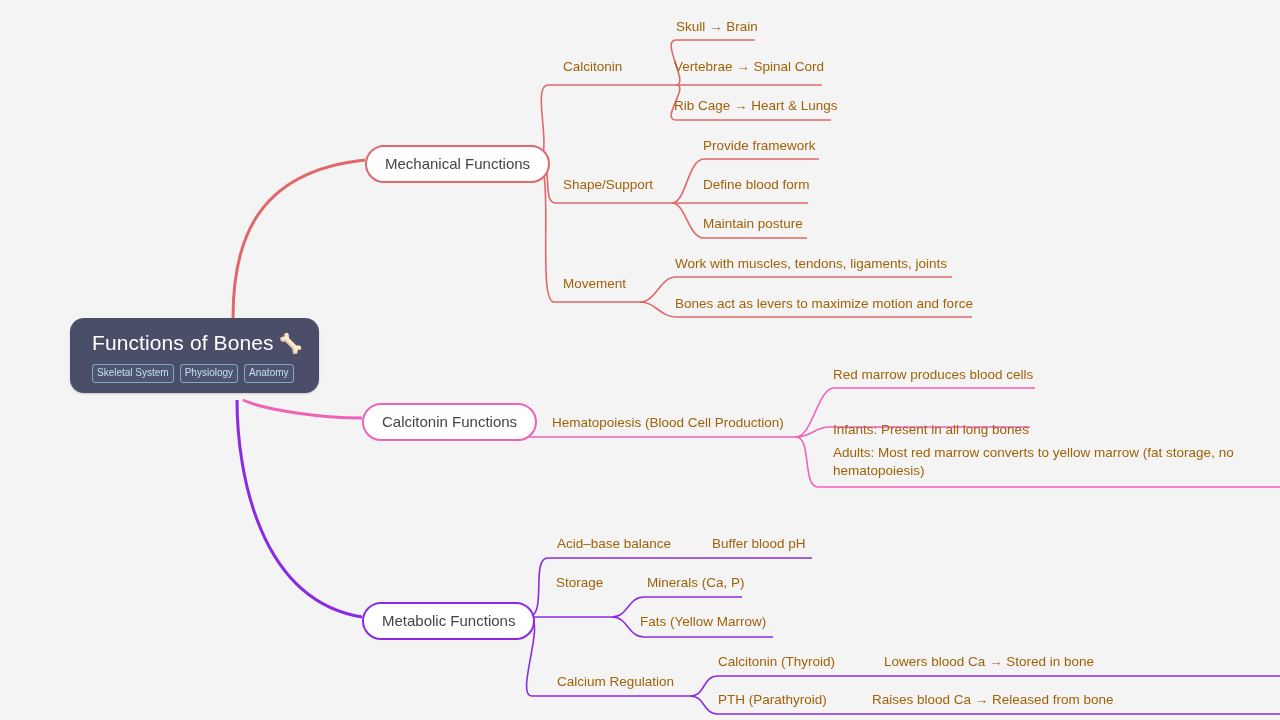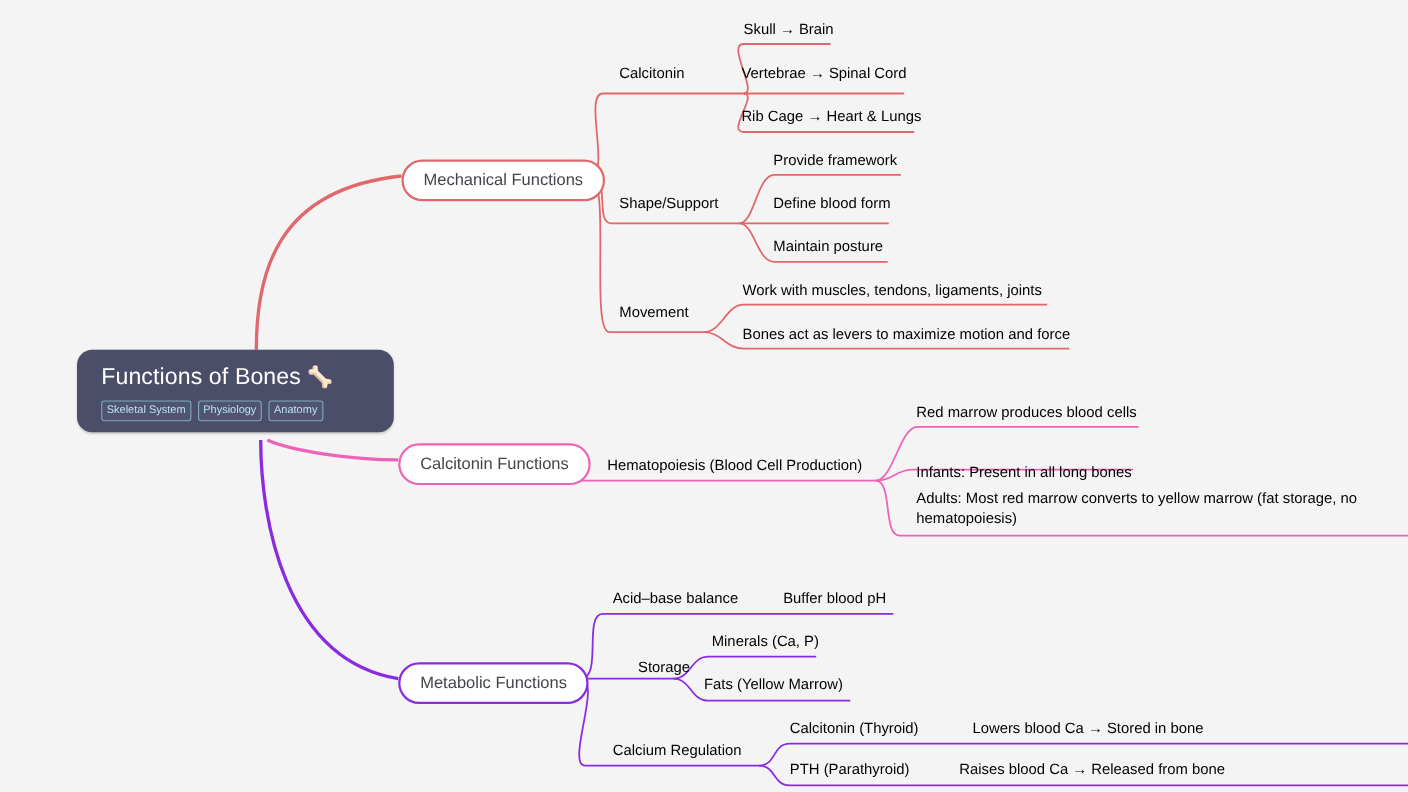--- a/index.html
+++ b/index.html
@@ -26,21 +26,21 @@
     left: 0; top: 0;
     width: 1280px;
     height: 720px;
     pointer-events: none;
   }
   
   .root-node {
     position: absolute;
     left: 70px;
     top: 318px;
-    width: 288px;
+    width: 249px;
     box-sizing: border-box;
     background: #4a4e69;
     border-radius: 14px;
     padding: 12px 16px 10px 22px;
     box-shadow: 0 1px 2px rgba(0,0,0,0.18);
   }
   .root-title {
     color: #ffffff;
     font-size: 21px;
     font-weight: 400;
@@ -78,21 +78,21 @@
   }
   .branch-pill.mech  { border: 2px solid #e0686a; }
   .branch-pill.synth { border: 2px solid #ee62b8; }
   .branch-pill.meta  { border: 2px solid #8a2be2; }
 
   
   .node-text {
     position: absolute;
     font-size: 13.5px;
     line-height: 18px;
-    color: #000000;
+    color: #a16207;
     white-space: nowrap;
   }
   .node-text.wrap {
     white-space: normal;
     width: 420px;
   }
 </style>
 </head>
 <body>
 
@@ -177,21 +177,21 @@
   <div class="node-text" style="left:833px; top:421px;">Infants: Present in all long bones</div>
   <div class="node-text wrap" style="left:833px; top:444px; width:410px;">Adults: Most red marrow converts to yellow marrow (fat storage, no hematopoiesis)</div>
 
   <div class="branch-pill meta" style="left:362px; top:602px;">
     <span>Metabolic Functions</span>
   </div>
 
   <div class="node-text" style="left:557px; top:535px;">Acid–base balance</div>
   <div class="node-text" style="left:712px; top:535px;">Buffer blood pH</div>
 
-  <div class="node-text" style="left:556px; top:598px;margin-left:24px;">Storage</div>
+  <div class="node-text" style="left:556px; top:574px;">Storage</div>
   <div class="node-text" style="left:647px; top:574px;">Minerals (Ca, P)</div>
   <div class="node-text" style="left:640px; top:613px;">Fats (Yellow Marrow)</div>
 
   <div class="node-text" style="left:557px; top:673px;">Calcium Regulation</div>
   <div class="node-text" style="left:718px; top:653px;">Calcitonin (Thyroid)</div>
   <div class="node-text" style="left:884px; top:653px;">Lowers blood Ca → Stored in bone</div>
   <div class="node-text" style="left:718px; top:691px;">PTH (Parathyroid)</div>
   <div class="node-text" style="left:872px; top:691px;">Raises blood Ca → Released from bone</div>
 
 </div>

